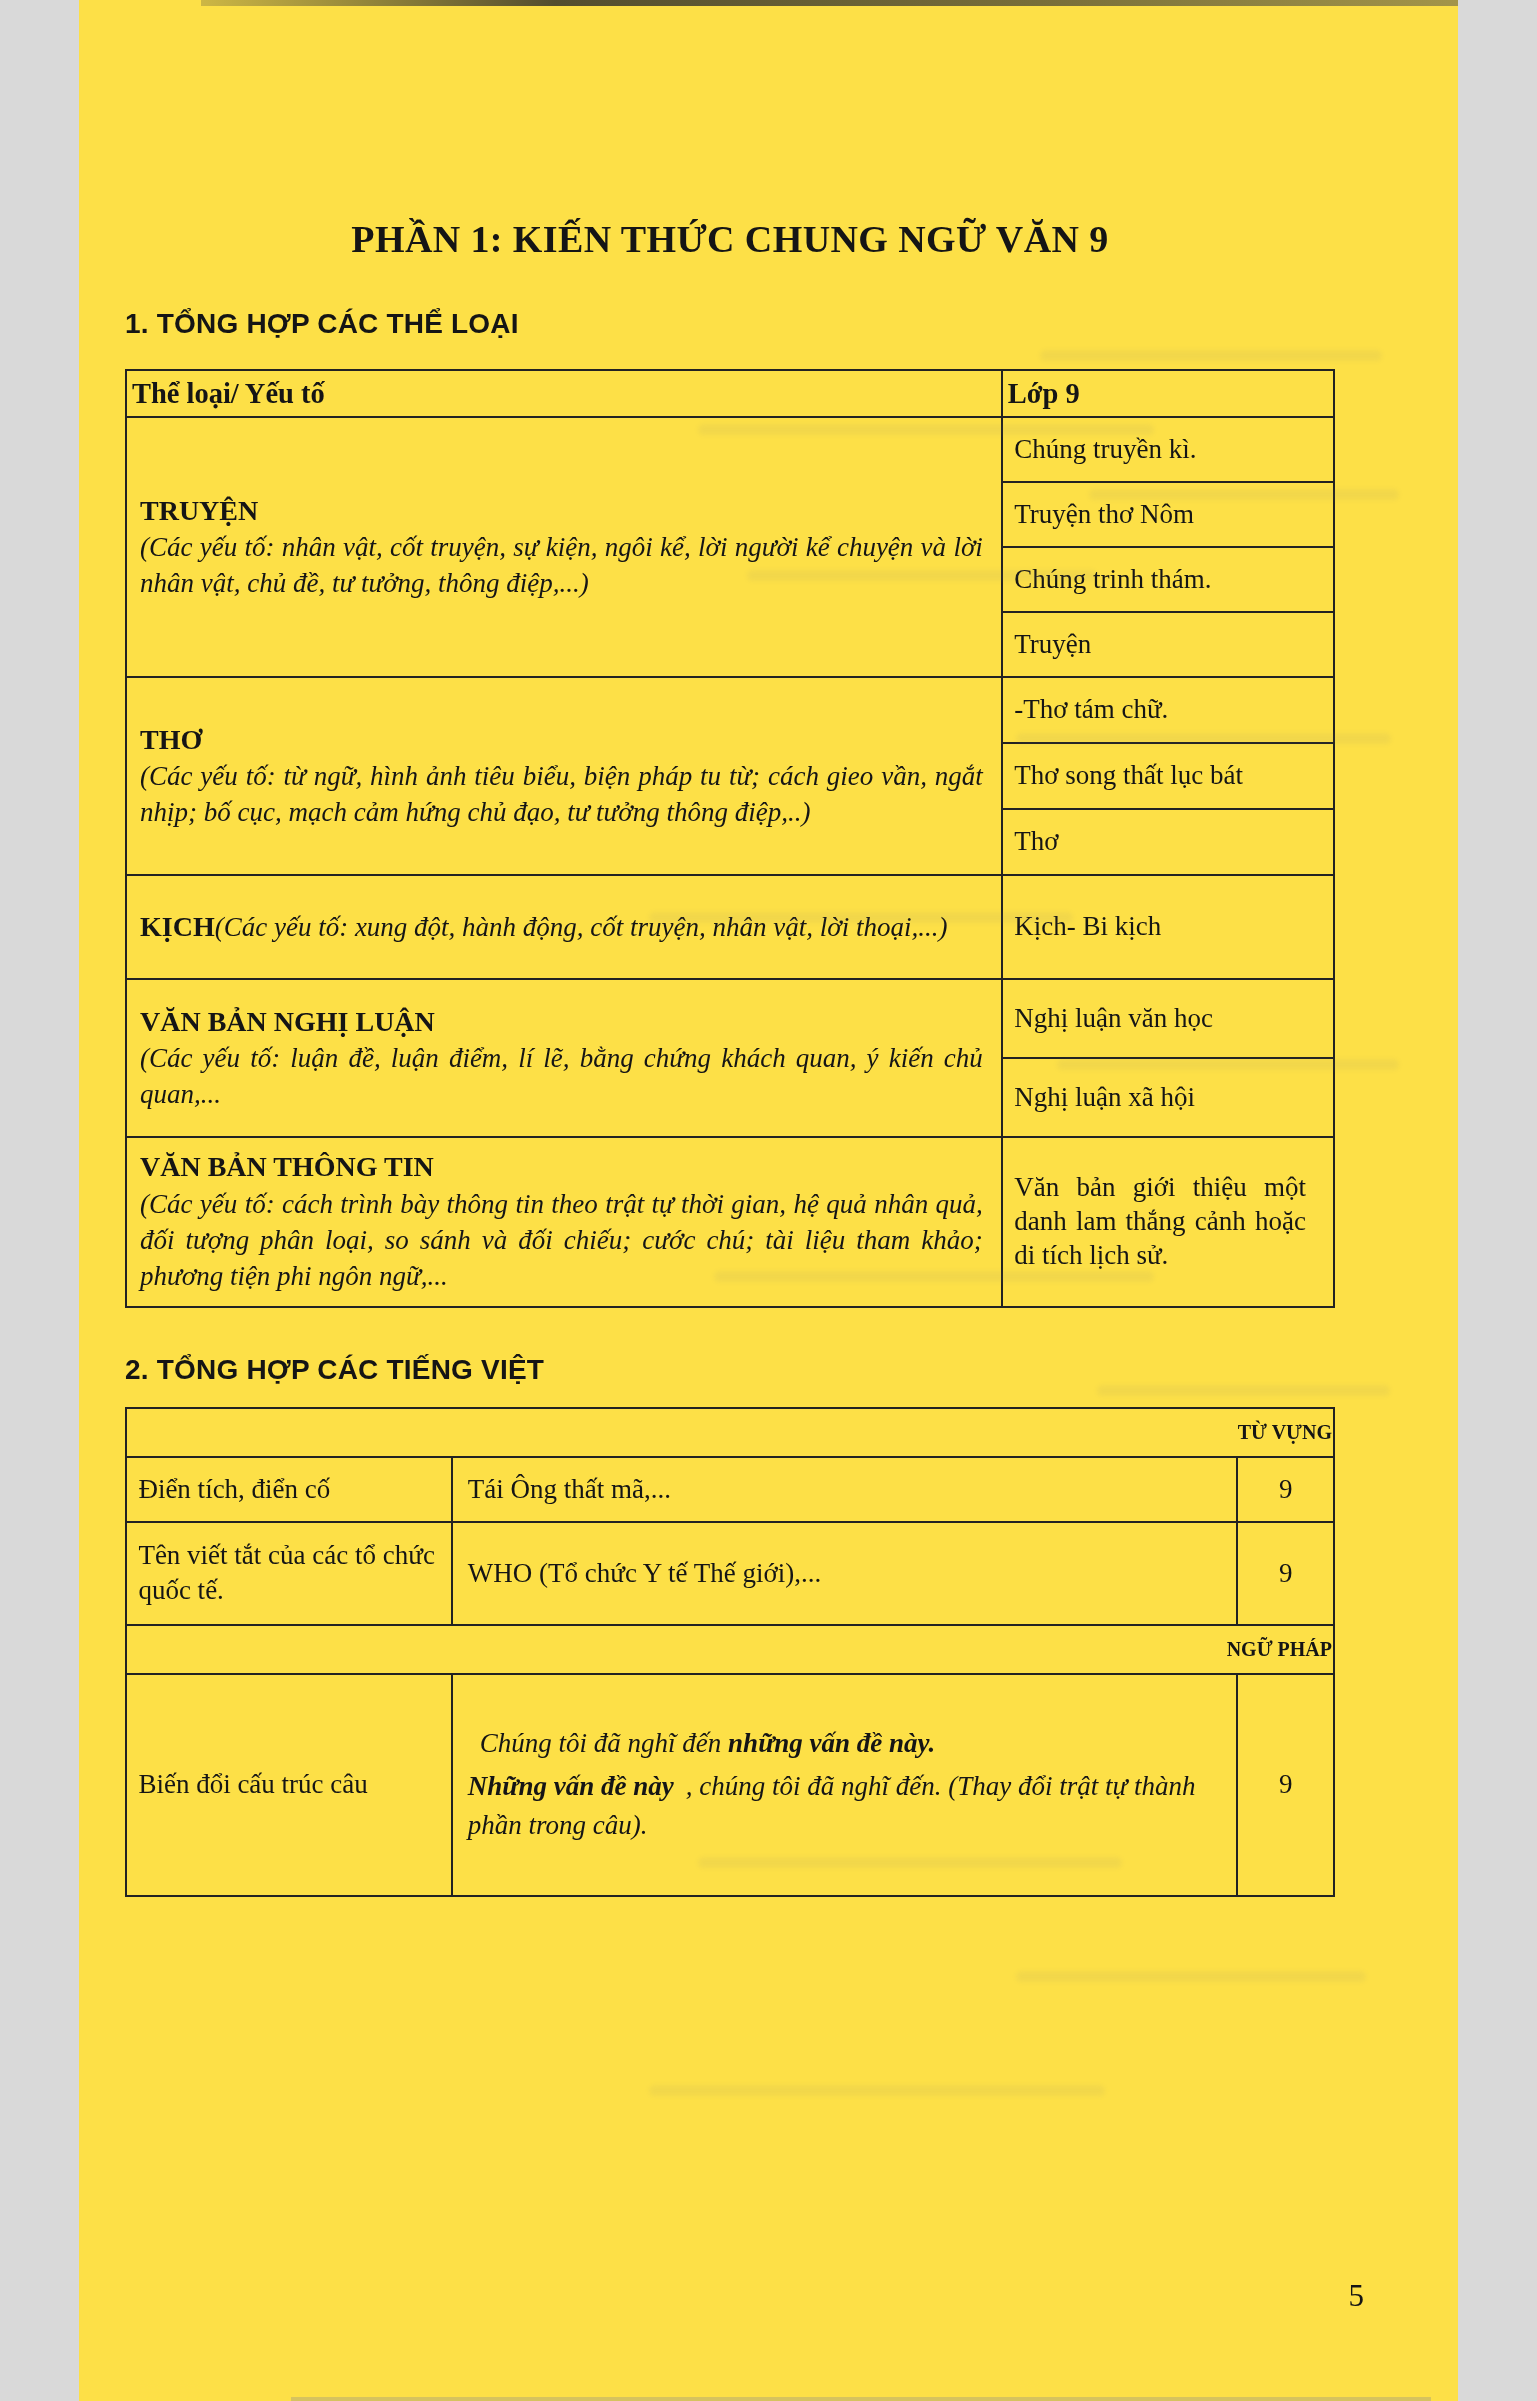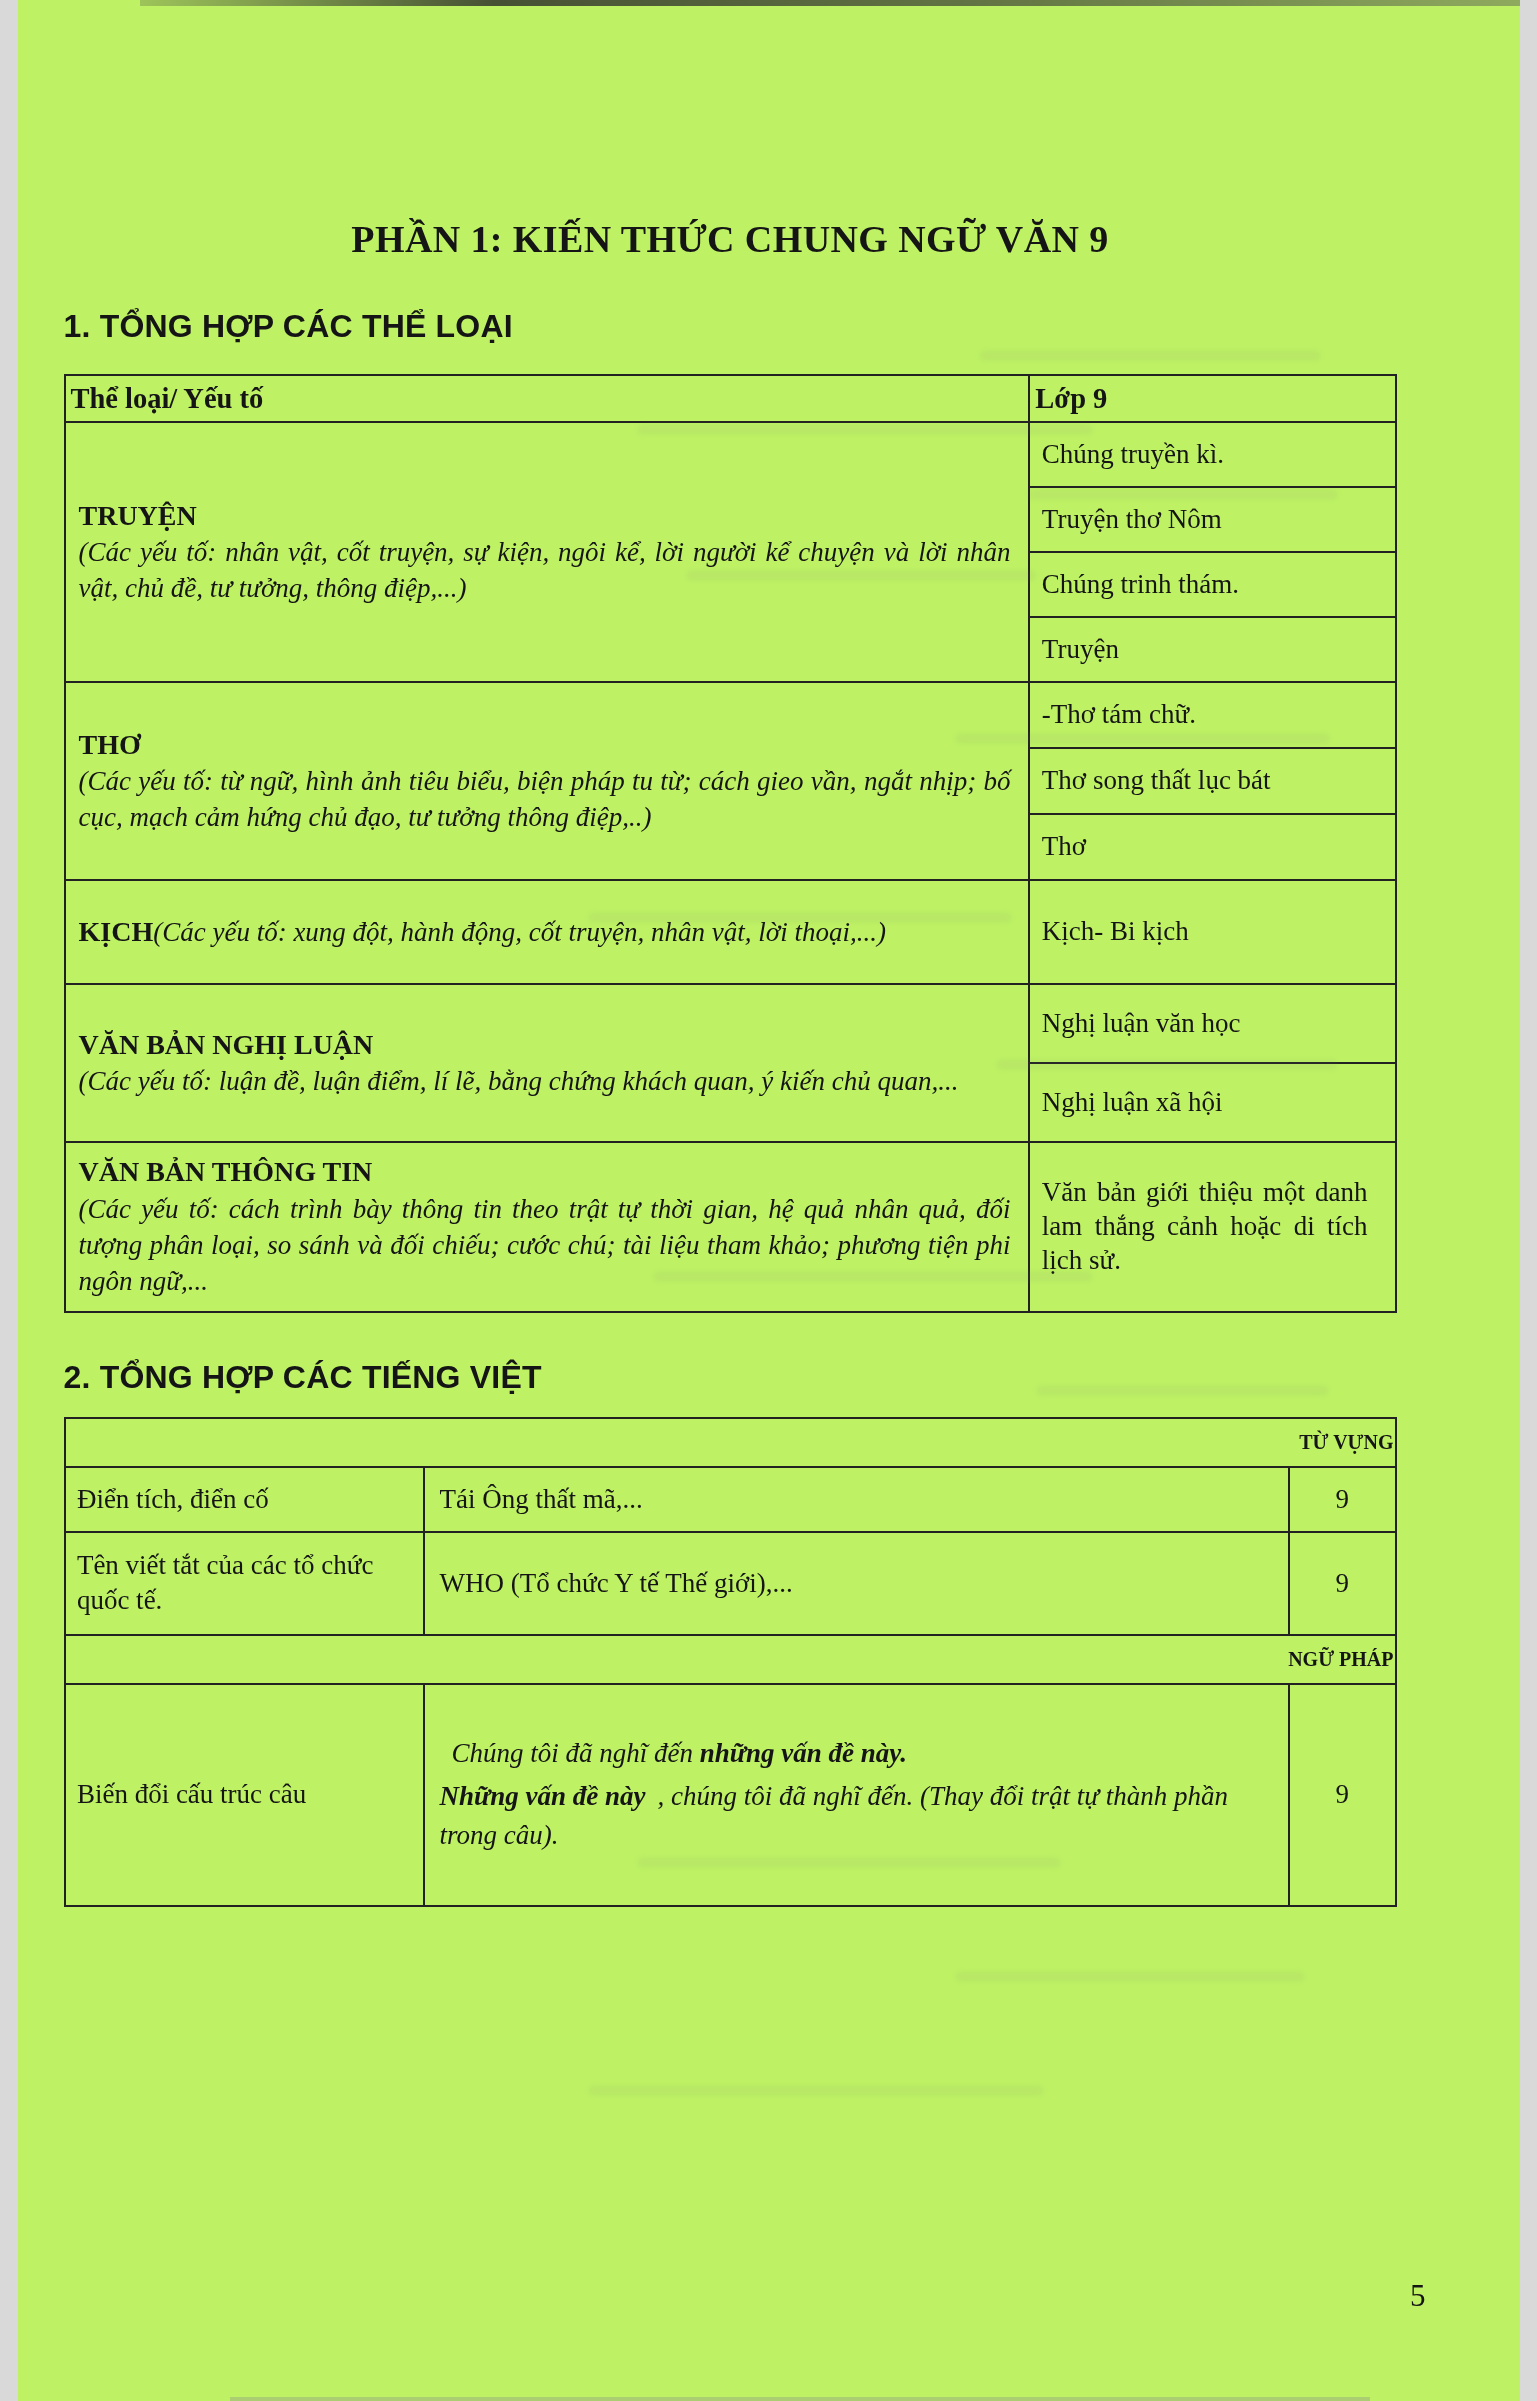--- a/index.html
+++ b/index.html
@@ -1,25 +1,25 @@
 <!DOCTYPE html>
 <html style="font-size:13px"><head>
 <meta charset="utf-8">
 <style>
   *{box-sizing:border-box;}
   html,body{margin:0;padding:0;background:#d9d9d9;}
-  .page{position:relative;width:1502px;height:2401px;margin:0 auto;background:#bef264;color:#151515;
+  .page{position:relative;width:1379px;height:2401px;margin:0 auto;background:#fde047;color:#151515;
         font-family:"Liberation Serif","DejaVu Serif",serif;overflow:hidden;padding:217px 123px 0 46px;}
   .edge-top{position:absolute;top:0;left:122px;width:1416px;height:5.7px;
         background:linear-gradient(90deg, rgba(60,60,60,.25), rgba(40,40,40,.8) 25%, rgba(50,50,50,.65) 60%, rgba(90,90,90,.45));}
   .edge-bottom{position:absolute;bottom:0;left:212px;width:1140px;height:4.1px;background:rgba(140,140,140,.35);}
   .ghost{position:absolute;height:11.4px;background:#777;opacity:.08;filter:blur(2.4px);border-radius:5.7px;pointer-events:none;}
 
   .title{margin:0;text-align:center;font-size:38px;font-weight:700;letter-spacing:0.4px;}
-  .section-heading{font-family:"Liberation Sans","DejaVu Sans",sans-serif;font-weight:700;font-size:32px;letter-spacing:0.2px;margin:0;}
+  .section-heading{font-family:"Liberation Sans","DejaVu Sans",sans-serif;font-weight:700;font-size:28px;letter-spacing:0.2px;margin:0;}
   .sh1{margin:47px 0 29px 0;}
   .sh2{margin:46px 0 21px 0;}
 
   table{border-collapse:collapse;width:100%;table-layout:fixed;}
   th,td{border:2px solid #222;}
   .t1c1{width:72.5%;} .t1c2{width:27.5%;}
   .hrow th{font-size:28.5px;font-weight:700;text-align:left;padding:6.5px 4.9px;height:46px;}
 
   .left-cell{vertical-align:middle;padding:11.4px 18px 11.4px 13px;}
   .cell-title{font-weight:700;font-size:28px;line-height:1.3;}

